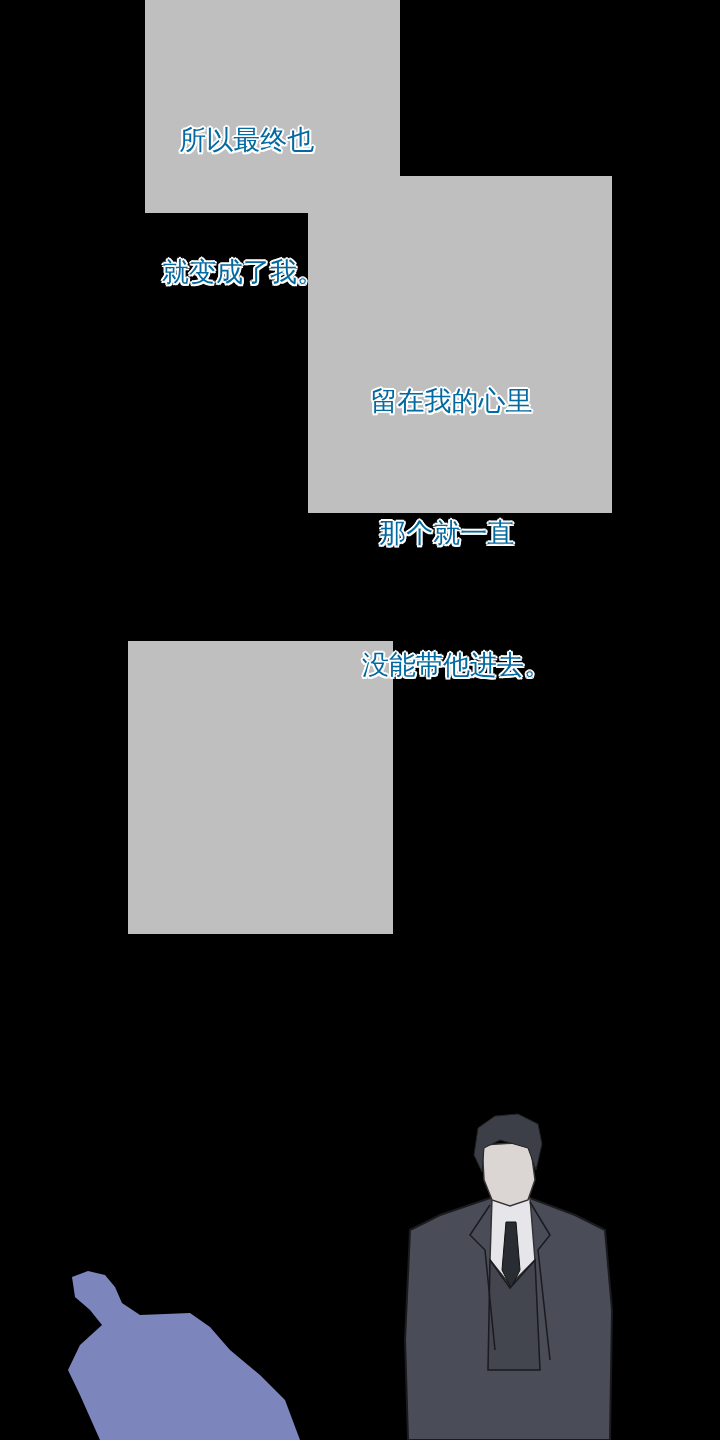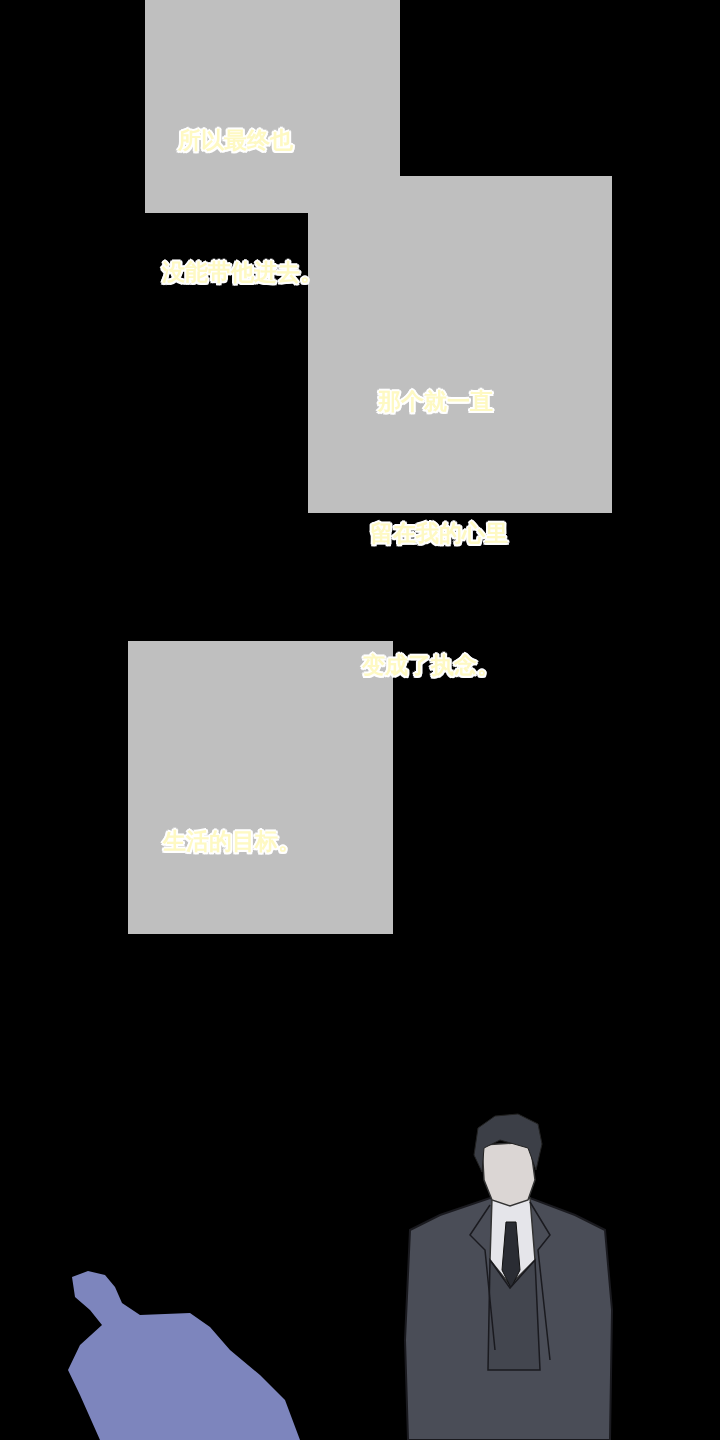--- a/index.html
+++ b/index.html
@@ -1,44 +1,43 @@
 <!DOCTYPE html>
 <html><head>
 <meta charset="utf-8">
 <style>
   html, body { margin:0; padding:0; background:#000; }
   body { width:720px; height:1440px; position:relative; overflow:hidden; font-family:"DejaVu Sans", sans-serif; }
   .panel { position:absolute; background:#bfbfbf; }
-  .caption { position:absolute; color:#fef9c3; font-weight:bold; font-size:23px; line-height:44px; white-space:pre;
+  .caption { position:absolute; color:#0369a1; font-weight:normal; font-size:27px; line-height:44px; white-space:pre;
     text-shadow: 2px 0 0 #fff, -2px 0 0 #fff, 0 2px 0 #fff, 0 -2px 0 #fff, 1.5px 1.5px 0 #fff, -1.5px -1.5px 0 #fff, 1.5px -1.5px 0 #fff, -1.5px 1.5px 0 #fff; }
   .line { display:block; }
   .figure { position:absolute; }
 </style>
 </head>
 <body>
 
 <div class="panel" style="left:145px;top:0;width:255px;height:213px;"></div>
 
 <div class="panel" style="left:308px;top:176px;width:304px;height:337px;"></div>
 
 <div class="panel" style="left:128px;top:641px;width:265px;height:293px;"></div>
 
 <div class="caption" style="left:162px;top:30px;">
   <span class="line">  所以最终也</span>
+  <span class="line">就变成了我。</span>
+</div>
+
+<div class="caption" style="left:362px;top:291px;">
+  <span class="line"> 留在我的心里</span>
+  <span class="line">  那个就一直</span>
   <span class="line">没能带他进去。</span>
 </div>
 
-<div class="caption" style="left:362px;top:291px;">
-  <span class="line">  那个就一直</span>
-  <span class="line"> 留在我的心里</span>
-  <span class="line">变成了执念。</span>
-</div>
-
 <div class="caption" style="left:163px;top:731px;">
-  <span class="line">生活的目标。</span>
 </div>
 
 <svg class="figure" style="left:60px;top:1265px;" width="250" height="175" viewBox="0 0 250 175">
   <path d="M12,12 L28,6 L45,10 L55,22 L62,38 L80,50 L130,48 L150,62 L170,85 L200,110 L225,135 L240,175 L40,175 L20,130 L8,105 L20,80 L42,60 L30,45 L15,32 Z" fill="#7d85bd"></path>
 </svg>
 
 <svg class="figure" style="left:400px;top:1110px;" width="220" height="330" viewBox="0 0 220 330">
 
   <path d="M10,120 L40,105 L90,88 L110,92 L130,88 L175,105 L205,120 L212,200 L210,330 L8,330 L5,230 Z" fill="#4a4d57" stroke="#1a1a1f" stroke-width="2"></path>
 

